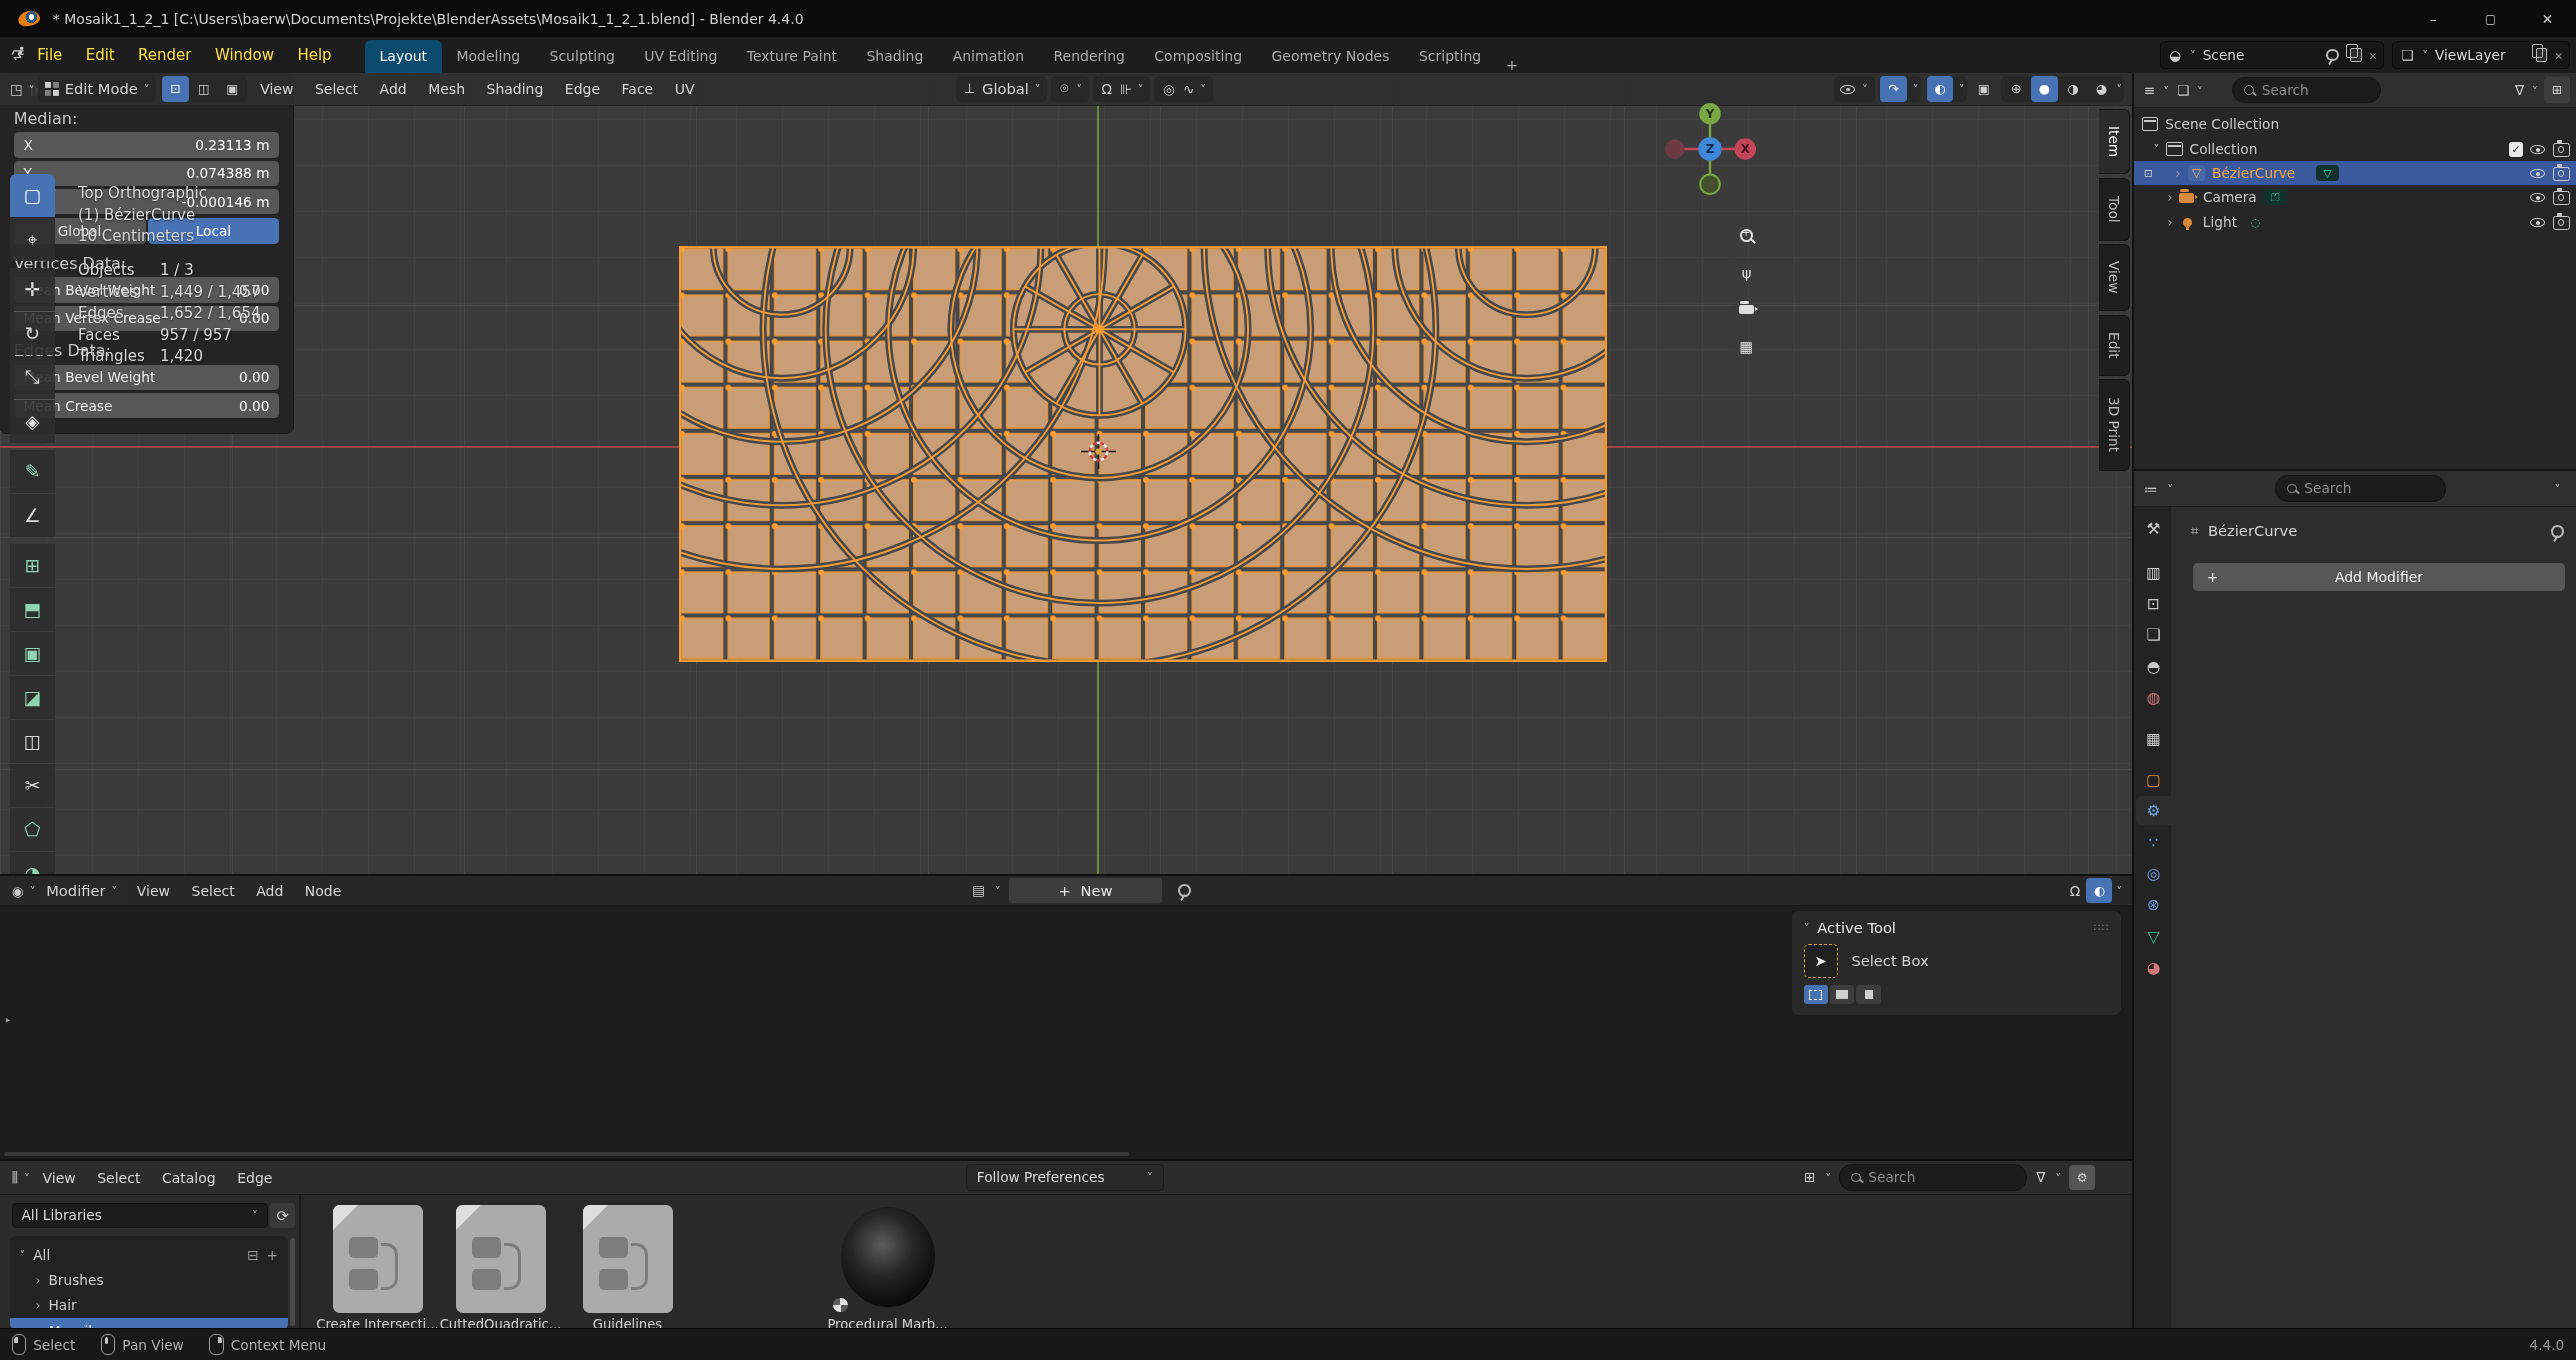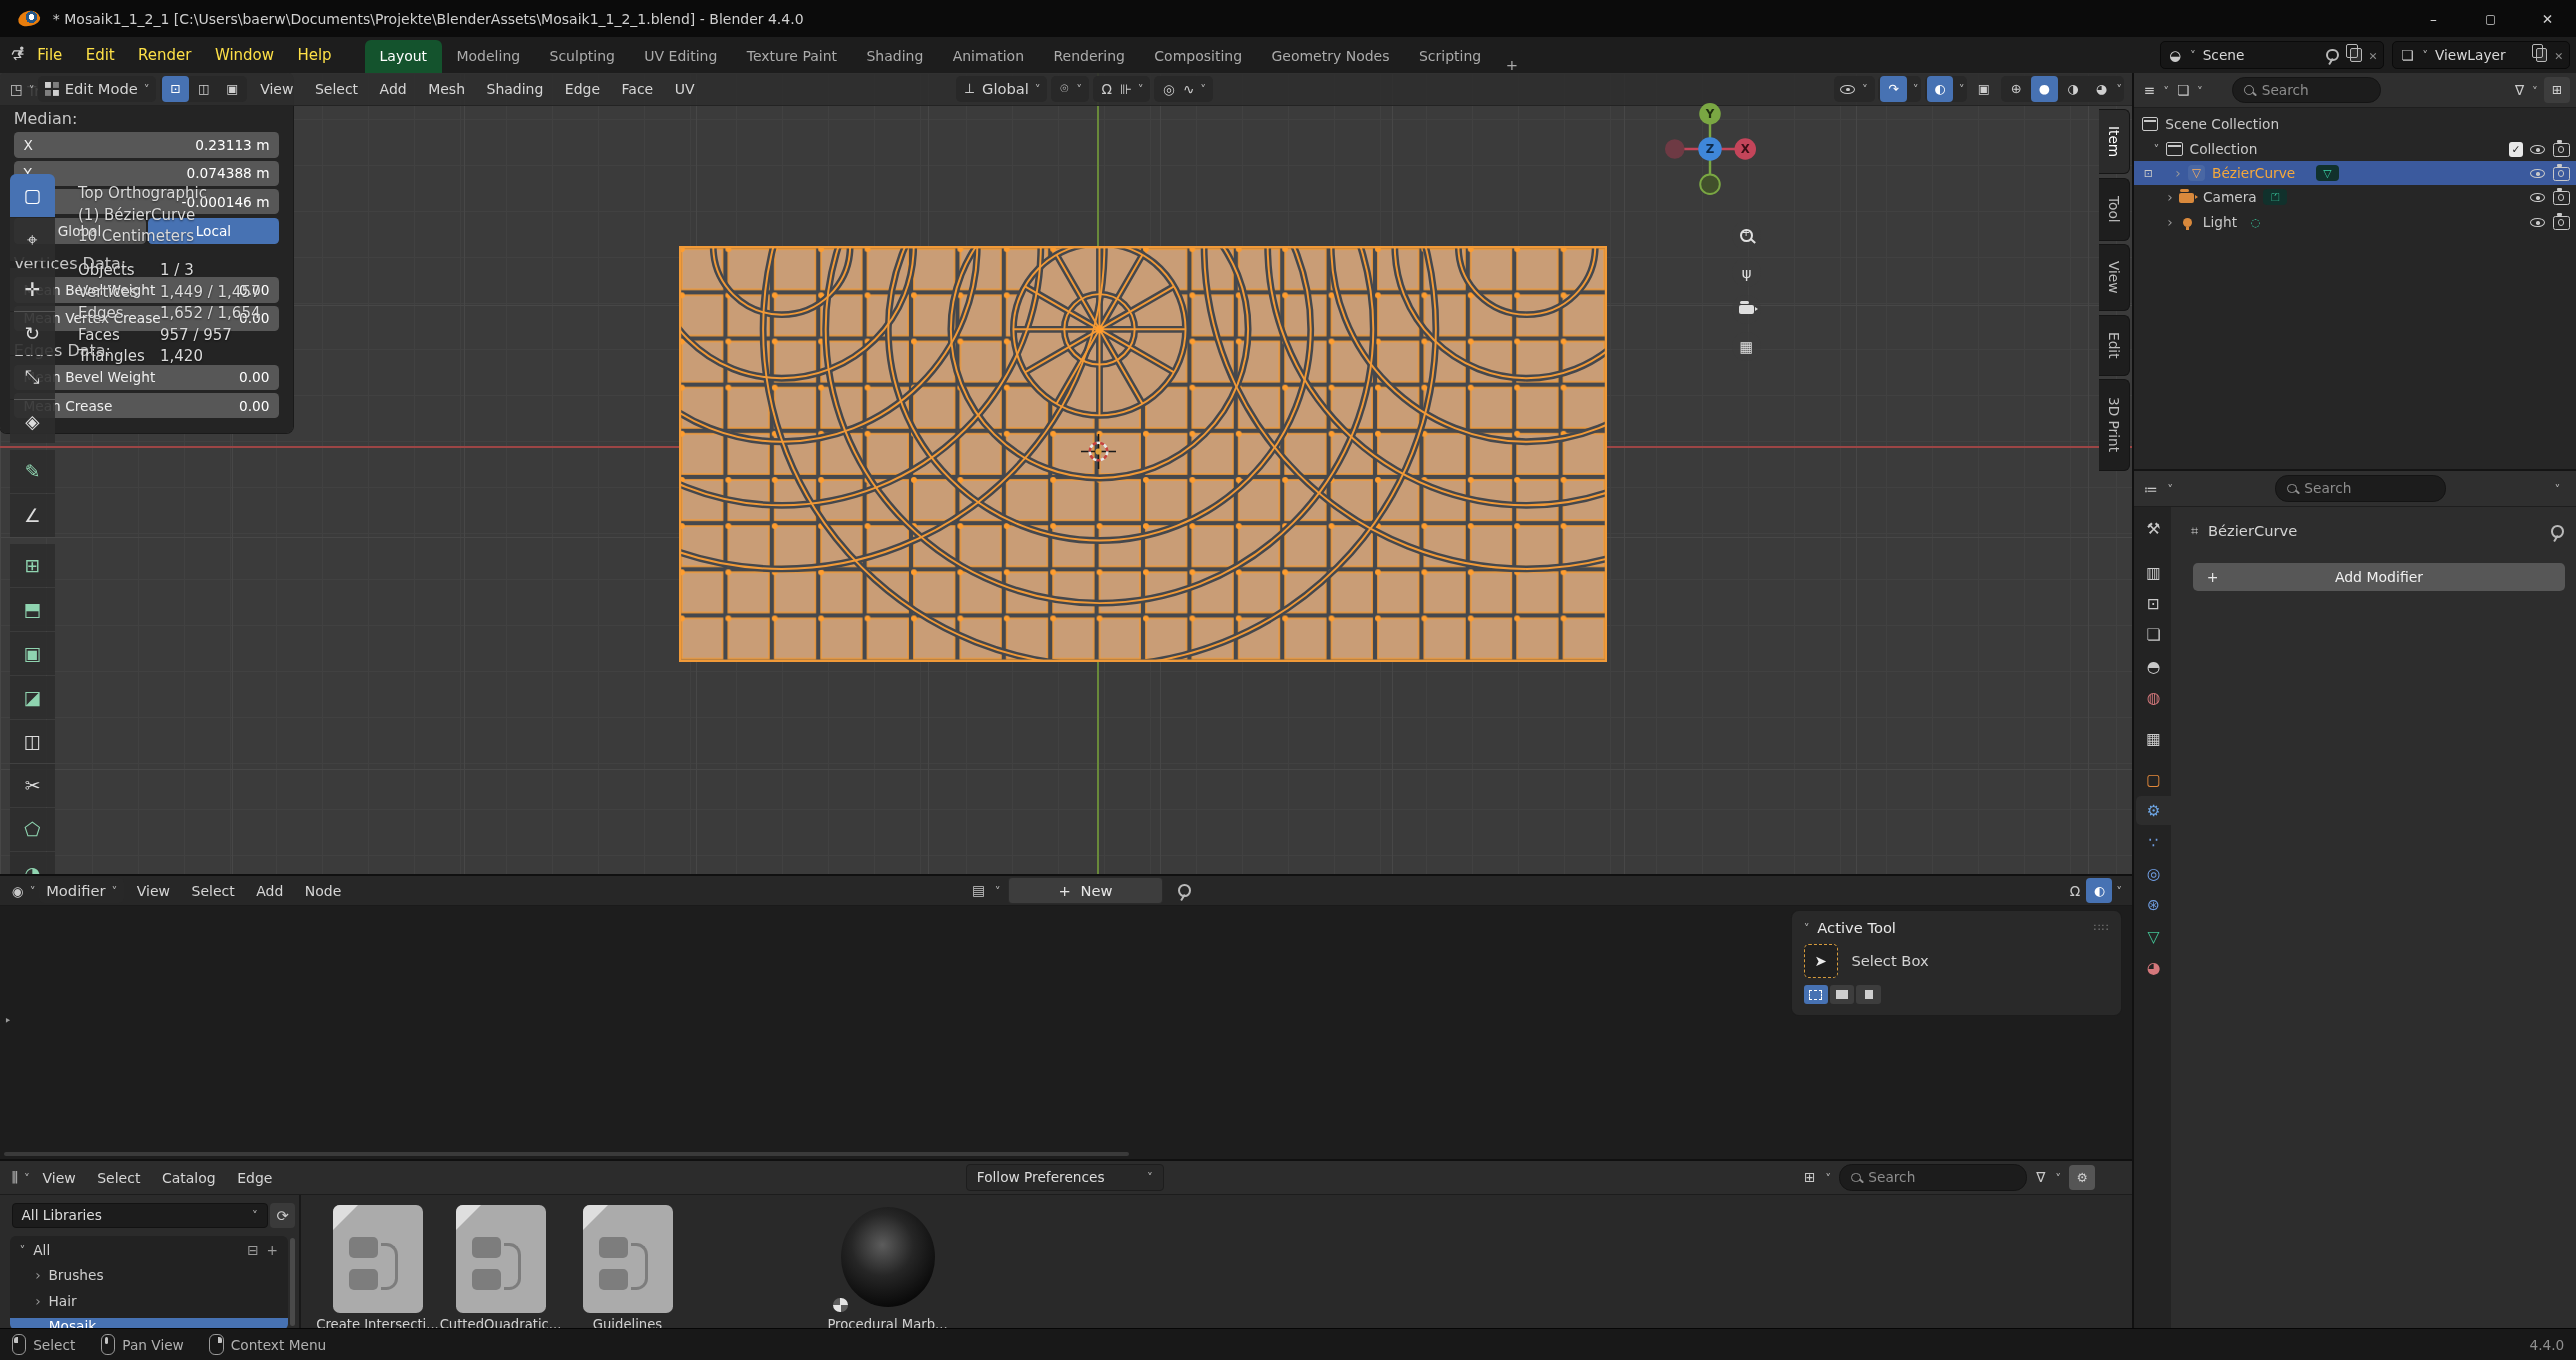--- a/index.html
+++ b/index.html
@@ -15,21 +15,21 @@
          background:radial-gradient(circle at 62% 45%,#fff 0 2.9px,#265787 2.9px 5.9px,#e87d0d 5.9px 100%);transform:rotate(-12deg)}
   .wtitle{color:#d0d0d0;font-size:14px;white-space:nowrap}
   .wcontrols{margin-left:auto;display:flex;height:37px}
   .wbtn{width:57px;height:37px;display:flex;align-items:center;justify-content:center;color:#cfcfcf;font-size:13.7px}
   .g-min::before{content:"–"} .g-max::before{content:"▢";font-size:11.7px} .g-close::before{content:"✕"}
   
   .topbar{left:0;top:37px;width:2576px;height:36px;background:#1d1d1d;border-bottom:1px solid #101010;display:flex;align-items:center}
   .menu{padding:0 11.7px;color:#fde047;font-size:15px}
   .wstabs{display:flex;align-items:flex-end;height:36px;margin-left:21.5px}
   .wstab{padding:0 14.7px;line-height:33px;color:#ababab;font-size:14px;border-radius:5.9px 5.9px 0 0}
-  .wstab.act{background:#14532d;color:#fff}
+  .wstab.act{background:#0c4a6e;color:#fff}
   .plus{color:#ababab;padding:0 9.8px}
   .idsel{display:flex;align-items:center;height:25.4px;background:#161616;border:1px solid #0a0a0a;border-radius:4.9px;margin-left:7.8px;padding:0 5.9px;gap:6.8px}
   .idsel .lab{color:#d8d8d8;font-size:13.7px}
   .chev::before{content:"˅";color:#b5b5b5;font-size:11.7px}
   .xic::before{content:"✕";color:#8b8b8b;font-size:10.8px}
   .dup{width:9.8px;height:11.7px;border:1.5px solid #b9b9b9;border-radius:2px;position:relative;background:#2c2c2c;margin-left:3.9px}
   .dup::before{content:"";position:absolute;left:-4.9px;top:-4.9px;width:9.8px;height:11.7px;border:1.5px solid #b9b9b9;border-radius:2px}
   .pin{width:8.8px;height:8.8px;border:2px solid #b9b9b9;border-radius:50%;position:relative}
   .pin::after{content:"";position:absolute;left:2px;top:7.8px;width:2px;height:6.8px;background:#b9b9b9;transform:rotate(32deg)}
   .edicon{color:#c9c9c9;font-size:13.7px;margin:0 2px}
@@ -90,21 +90,21 @@
   .assets{left:0;top:1159px;width:2132px;height:169px;background:#292929;border-top:2px solid #101010}
   .aheader{left:0;top:0;width:2132px;height:34px;background:#2c2c2c;border-bottom:1px solid #1c1c1c;display:flex;align-items:center;gap:3.9px;padding:0 9.8px;box-sizing:border-box}
   .drop{display:flex;align-items:center;gap:9.8px;background:#282828;border:1px solid #1d1d1d;border-radius:3.9px;height:24.4px;padding:0 9.8px;color:#ddd;font-size:13.7px}
   .search{display:flex;align-items:center;gap:7.8px;background:#1c1c1c;border:1px solid #141414;border-radius:12.7px;height:24.4px;padding:0 10.8px;color:#8d8d8d;font-size:13.7px}
   .mag{width:7.8px;height:7.8px;border:1.8px solid #919191;border-radius:50%;position:relative;flex:none}
   .mag::after{content:"";position:absolute;left:6.8px;top:6.8px;width:4.9px;height:2px;background:#919191;transform:rotate(42deg);border-radius:1px}
   .sidebar{left:0;top:34px;width:301px;height:135px;background:#2b2b2b;border-right:2px solid #191919;box-sizing:border-box}
   .libsel{position:absolute;left:11.7px;top:7.8px;width:256px;height:25.4px;background:#1c1c1c;border:1px solid #121212;border-radius:3.9px;display:flex;align-items:center;padding:0 8.8px;box-sizing:border-box;color:#ddd;font-size:13.7px}
   .refbtn{position:absolute;left:270px;top:7.8px;width:25.4px;height:25.4px;background:#3a3a3a;border-radius:3.9px;display:flex;align-items:center;justify-content:center;color:#ccc}
   .cattree{position:absolute;left:9.8px;top:41px;width:278px;height:94px;background:#222;border-radius:5.9px;overflow:hidden;padding-top:5.9px;box-sizing:border-box}
-  .crow{display:flex;align-items:flex-start;height:25.4px;padding:0 9.8px;gap:7.8px;color:#cfcfcf;font-size:13.7px}
+  .crow{display:flex;align-items:center;height:25.4px;padding:0 9.8px;gap:7.8px;color:#cfcfcf;font-size:13.7px}
   .crow.sel{background:#4772b3;color:#fff}
   .tile{position:absolute;top:7.8px;width:117px;height:129px}
   .tname{position:absolute;left:-13.7px;right:-13.7px;bottom:0;text-align:center;font-size:13.2px;color:#d2d2d2;white-space:nowrap}
   .file{position:absolute;left:13.7px;top:2px;width:90px;height:108px;background:#ababab;border-radius:6.8px;overflow:hidden}
   .file::before{content:"";position:absolute;left:0;top:0;border-top:25.4px solid #dedede;border-right:25.4px solid transparent}
   .file .n1,.file .n2{position:absolute;left:16.6px;width:29px;height:20.5px;background:#7d7d7d;border-radius:4.9px}
   .file .n1{top:32px}.file .n2{top:64px}
   .file .lk{position:absolute;left:48px;top:38px;width:14.7px;height:41px;border:3.4px solid #7d7d7d;border-left:none;border-radius:0 11.7px 11.7px 0}
   .marble{position:absolute;left:11.7px;top:3.9px;width:94px;height:100px;border-radius:50%;
      background:radial-gradient(circle at 44% 38%,#5c5c5c 0,#262626 38%,#0a0a0a 75%,#000 100%)}

